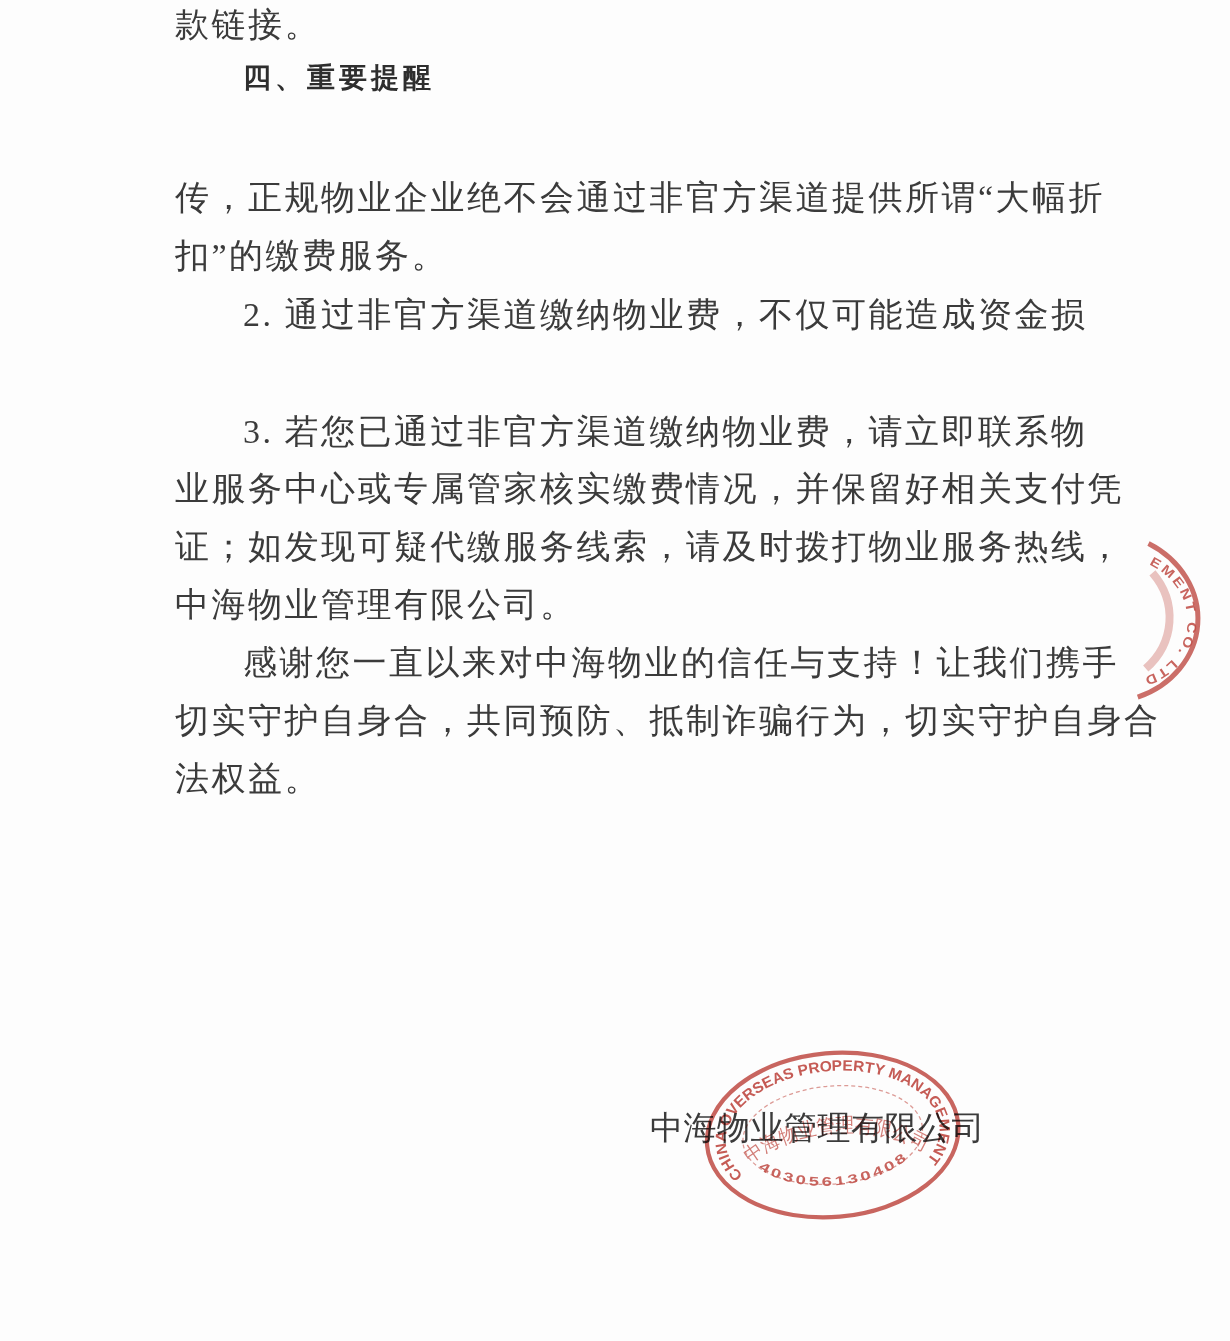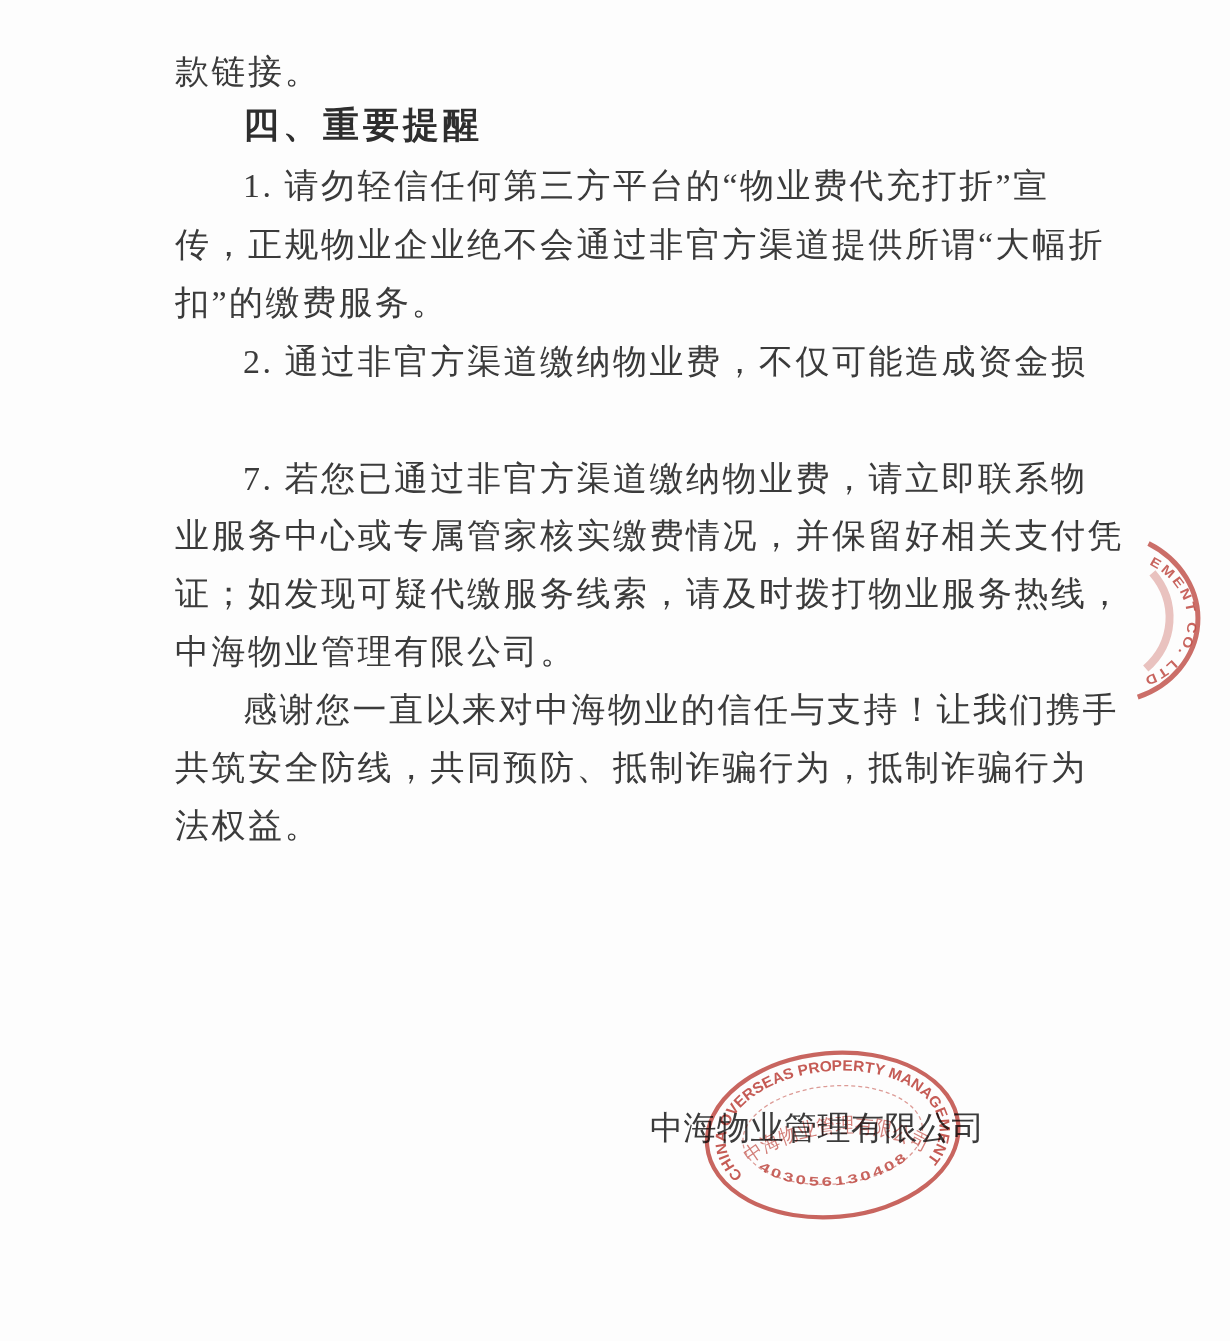--- a/index.html
+++ b/index.html
@@ -11,27 +11,26 @@
     font-family:"Liberation Serif","DejaVu Serif",serif;
   }
   .line{
     position:absolute;
     left:175px;
     font-size:34px;
     line-height:40px;
     letter-spacing:2.5px;
     color:#3b3b3b;
     white-space:pre;
-    margin-top:47px;
   }
   .indent{left:243px;}
   .heading{
     font-family:"Liberation Sans","DejaVu Sans",sans-serif;
     font-weight:700;
-    font-size:36px;
+    font-size:28px;
     letter-spacing:4px;
     color:#2e2e2e;
   }
   .sig{
     position:absolute;
     font-size:33px;
     letter-spacing:1px;
     color:#3b3b3b;
     white-space:pre;
   }
@@ -44,33 +43,32 @@
   svg text{font-family:"Liberation Sans","DejaVu Sans",sans-serif;}
 </style>
 </head>
 <body>
 
 <div id="page">
 
   <div class="line" style="top:5px">款链接。</div>
   <div class="line indent heading" style="top:58px">四、重要提醒</div>
 
-  <div class="line indent" style="top:119px">1. 请勿轻信任何第三方平台的“物业费代充打折”宣</div>
   <div class="line" style="top:236px">扣”的缴费服务。</div>
   <div class="line" style="top:178px">传，正规物业企业绝不会通过非官方渠道提供所谓“大幅折</div>
 
   <div class="line indent" style="top:295px">2. 通过非官方渠道缴纳物业费，不仅可能造成资金损</div>
 
-  <div class="line indent" style="top:412px">7. 若您已通过非官方渠道缴纳物业费，请立即联系物</div>
+  <div class="line indent" style="top:412px">3. 若您已通过非官方渠道缴纳物业费，请立即联系物</div>
   <div class="line" style="top:469px">业服务中心或专属管家核实缴费情况，并保留好相关支付凭</div>
   <div class="line" style="top:527px">证；如发现可疑代缴服务线索，请及时拨打物业服务热线，</div>
   <div class="line" style="top:585px">中海物业管理有限公司。</div>
 
   <div class="line indent" style="top:643px">感谢您一直以来对中海物业的信任与支持！让我们携手</div>
-  <div class="line" style="top:701px">共筑安全防线，共同预防、抵制诈骗行为，抵制诈骗行为</div>
+  <div class="line" style="top:701px">切实守护自身合，共同预防、抵制诈骗行为，切实守护自身合</div>
   <div class="line" style="top:759px">法权益。</div>
 
 
   <div class="sig" style="left:650px;top:1106px;letter-spacing:0.5px">中海物业管理有限公司</div>
 
   <div class="sealwrap" id="main-seal">
     <svg width="270" height="185" viewBox="0 0 270 185">
       <defs>
         <path id="ringPath" d="M 42.3 123 A 107 64 0 1 1 227.7 123" fill="none"></path>
         <path id="innerTxt" d="M 50 112 A 120 80 0 0 1 220 112" fill="none"></path>

